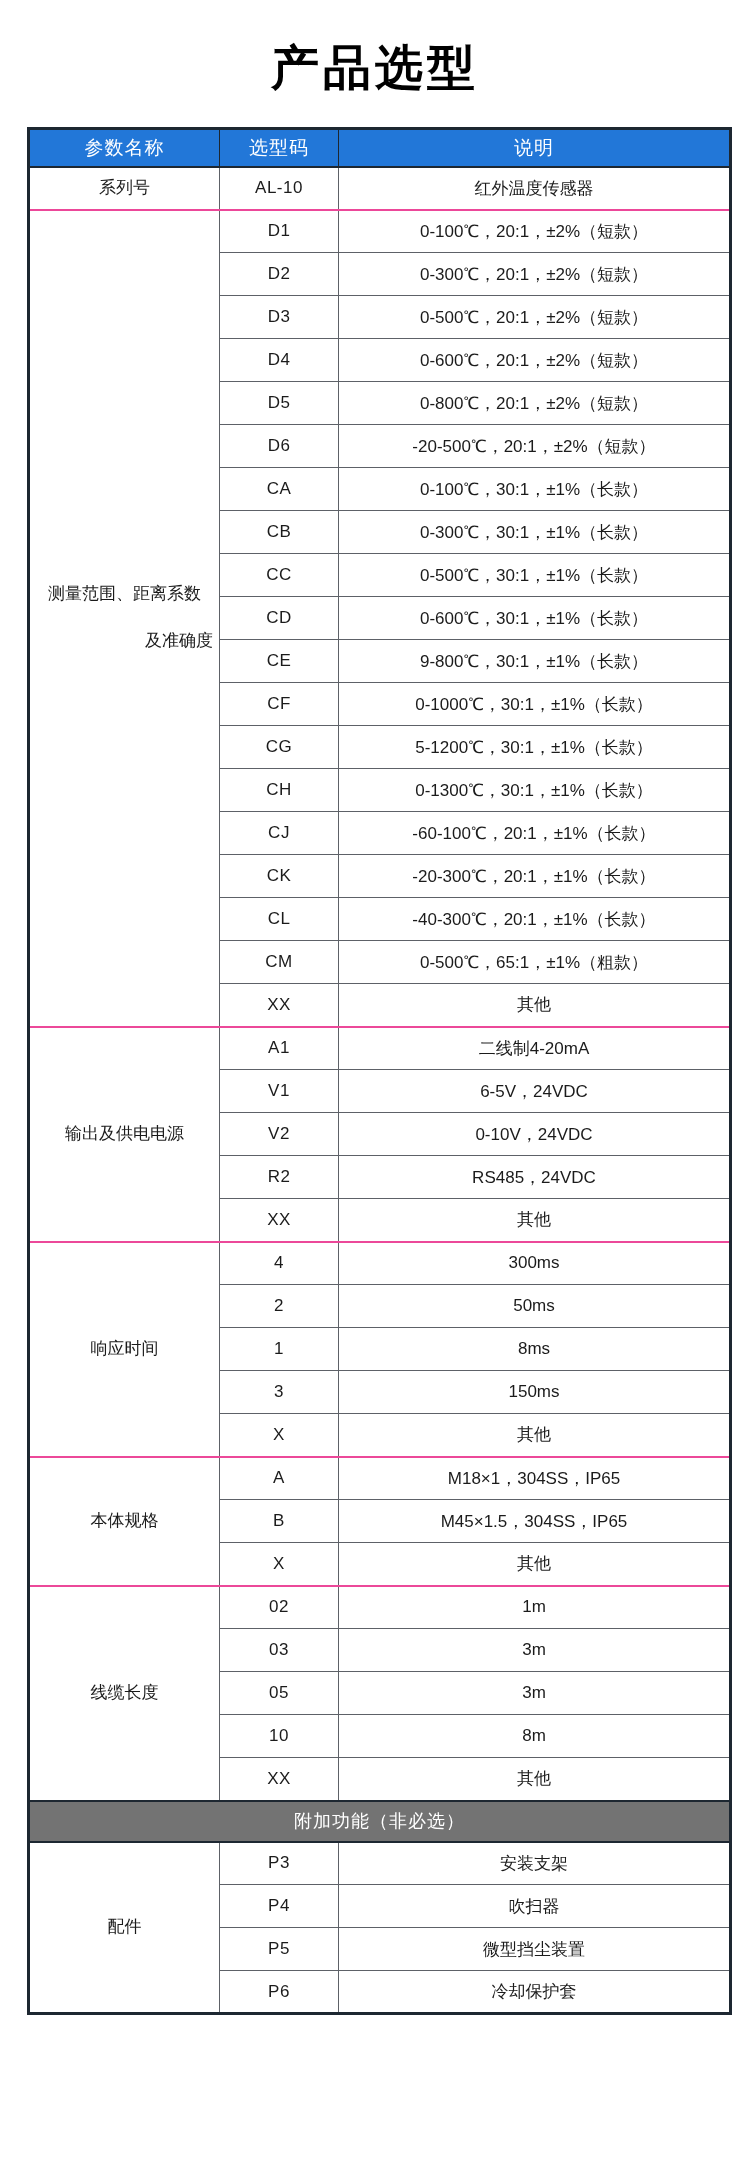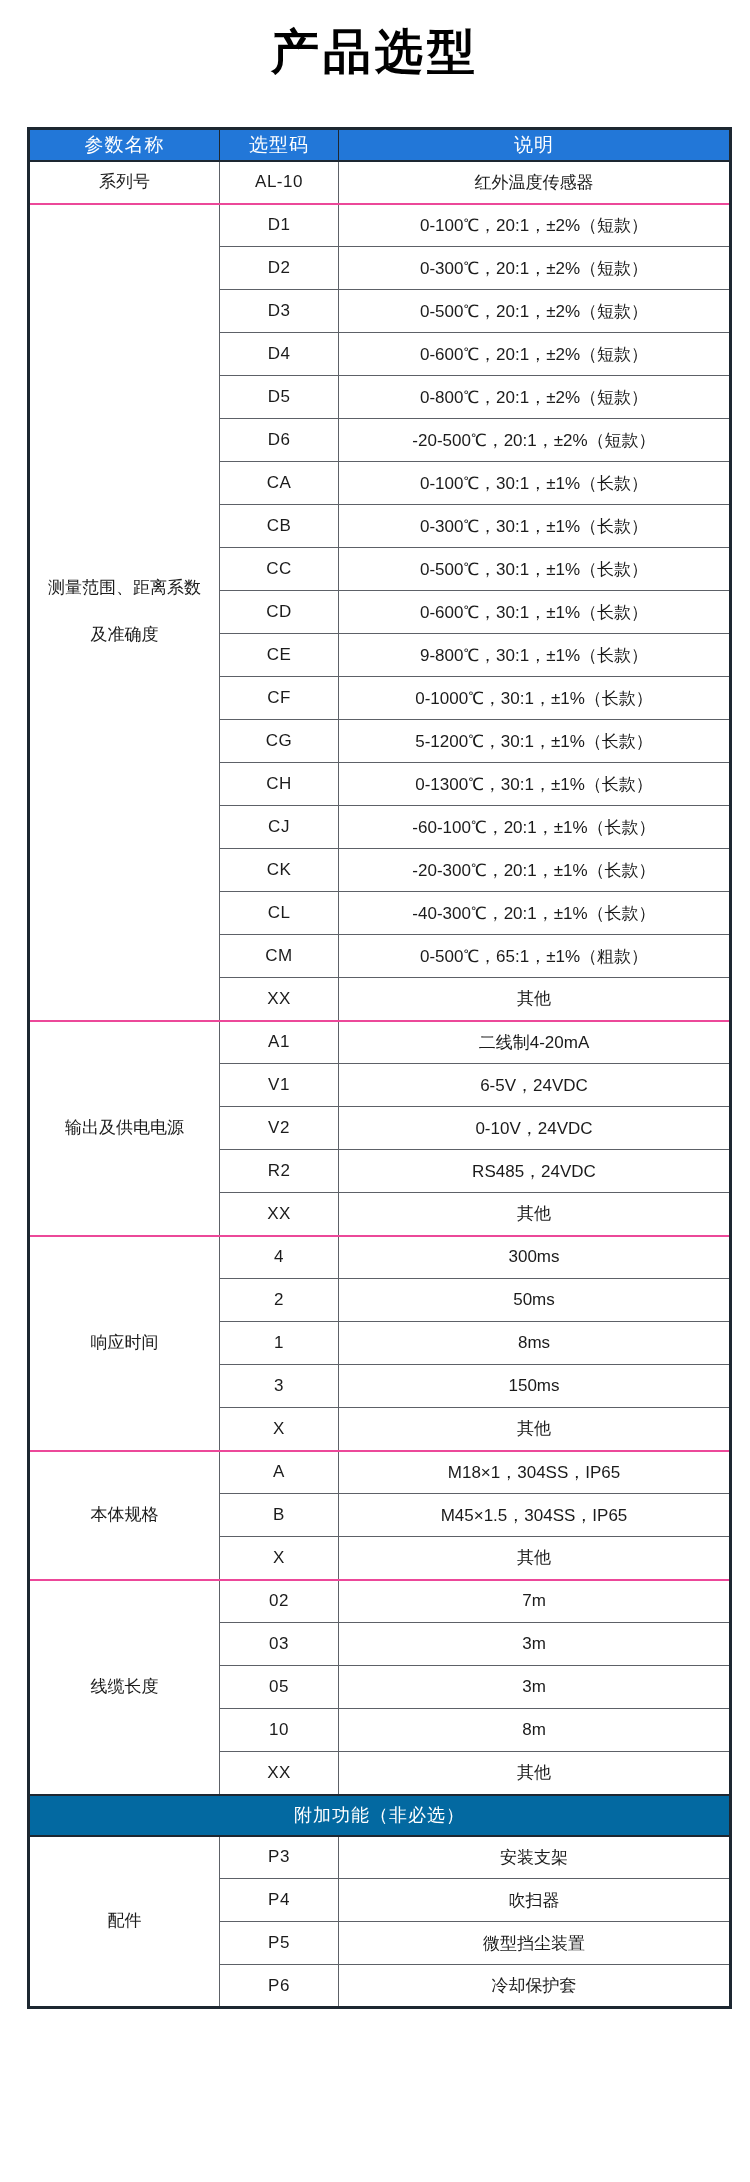--- a/index.html
+++ b/index.html
@@ -9,21 +9,21 @@
     background: #ffffff;
   }
   body {
     width: 750px;
     min-height: 2182px;
     font-family: "Liberation Sans", sans-serif;
     color: #1b1b1b;
   }
   .page-title {
     margin: 0;
-    padding-top: 20px;
+    padding-top: 36px;
     height: 97px;
     text-align: center;
     font-size: 48px;
     font-weight: 900;
     letter-spacing: 4px;
     color: #000000;
   }
   .selection-table {
     border-collapse: collapse;
     table-layout: fixed;
@@ -32,44 +32,44 @@
     border: 3px solid #1d2731;
   }
   .selection-table col.c1 { width: 191px; }
   .selection-table col.c2 { width: 119px; }
   .selection-table col.c3 { width: 392px; }
   .selection-table th {
     background: #2277d8;
     color: #ffffff;
     font-size: 19px;
     font-weight: 500;
-    height: 32px;
+    height: 38px;
     border: 1px solid #1d2731;
     border-bottom: 2px solid #1d2731;
     text-align: center;
     letter-spacing: 1px;
   }
   .selection-table td {
     height: 43px;
     border: 1px solid #5d6167;
     font-size: 17px;
     text-align: center;
     vertical-align: middle;
     color: #1b1b1b;
     background: #ffffff;
     padding: 2px 6px;
   }
   .selection-table tr.section-start > td {
     border-top: 2px solid #ec4899;
   }
   .param-cell { font-size: 17px; }
   .param-line { display: block; line-height: 1.45; }
-  .param-line + .param-line { margin-top: 22px; }
+  .param-line + .param-line { margin-top: 22px; text-align: right; }
   .banner-row td {
-    background: #0369a1;
+    background: #737373;
     color: #ffffff;
     font-size: 18px;
     height: 41px;
     border: 1px solid #1d2731;
     border-top: 2px solid #1d2731;
     border-bottom: 2px solid #1d2731;
     letter-spacing: 1px;
   }
   .code-cell { letter-spacing: 0.5px; }
 </style>
@@ -238,21 +238,21 @@
       </tr>
       <tr>
         <td class="code-cell">X</td>
         <td class="desc-cell">其他</td>
       </tr>
       <tr class="section-start">
         <td rowspan="5" class="param-cell">
           <span class="param-line">线缆长度</span>
         </td>
         <td class="code-cell">02</td>
-        <td class="desc-cell">7m</td>
+        <td class="desc-cell">1m</td>
       </tr>
       <tr>
         <td class="code-cell">03</td>
         <td class="desc-cell">3m</td>
       </tr>
       <tr>
         <td class="code-cell">05</td>
         <td class="desc-cell">3m</td>
       </tr>
       <tr>

